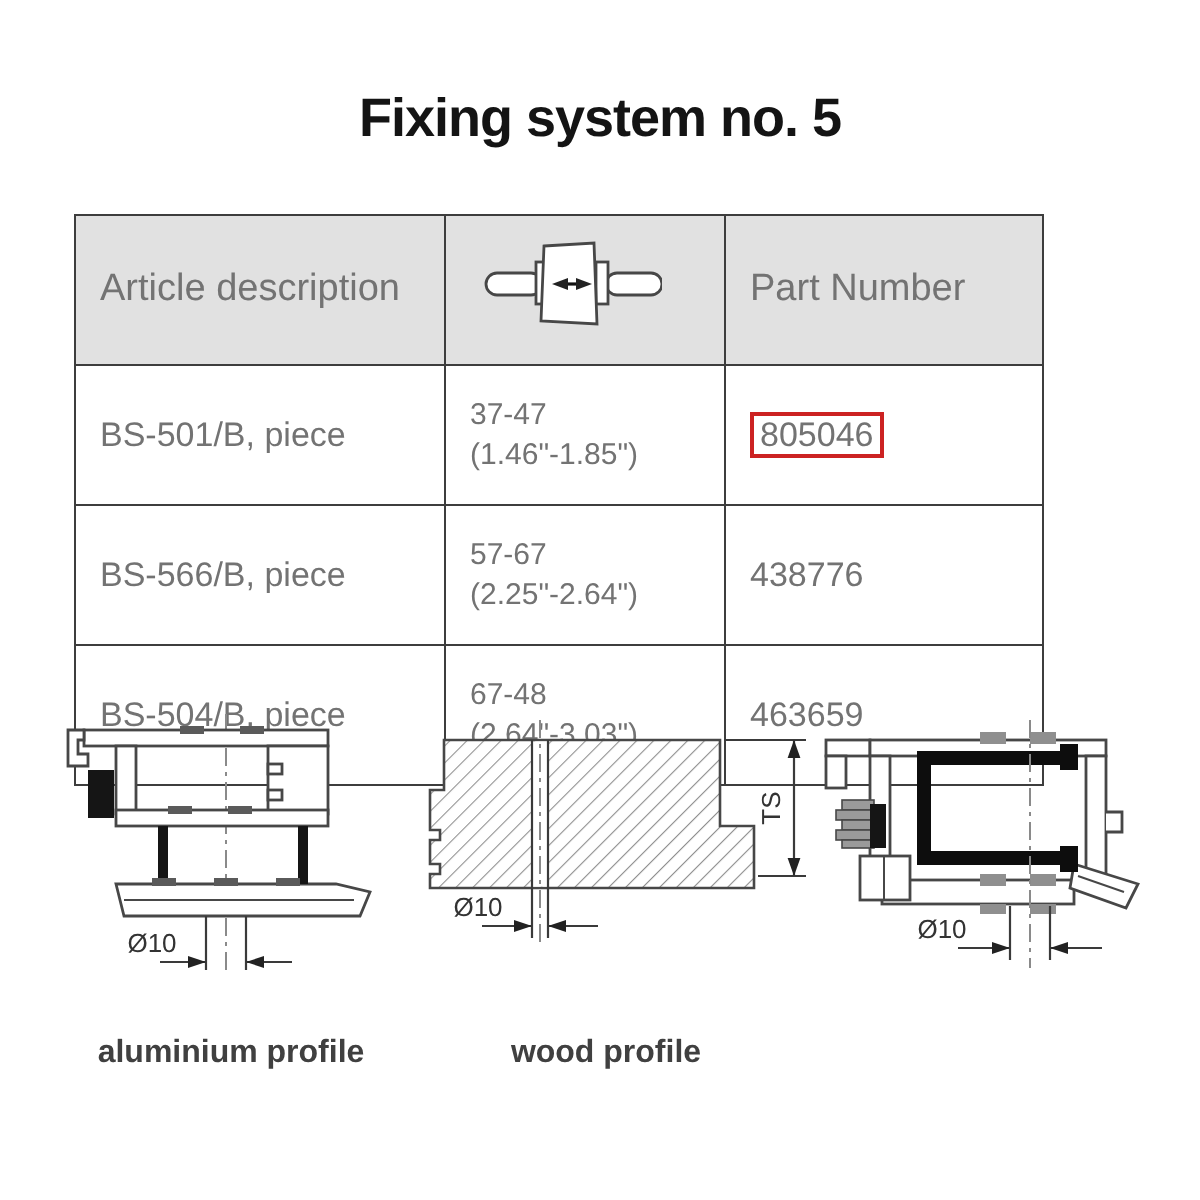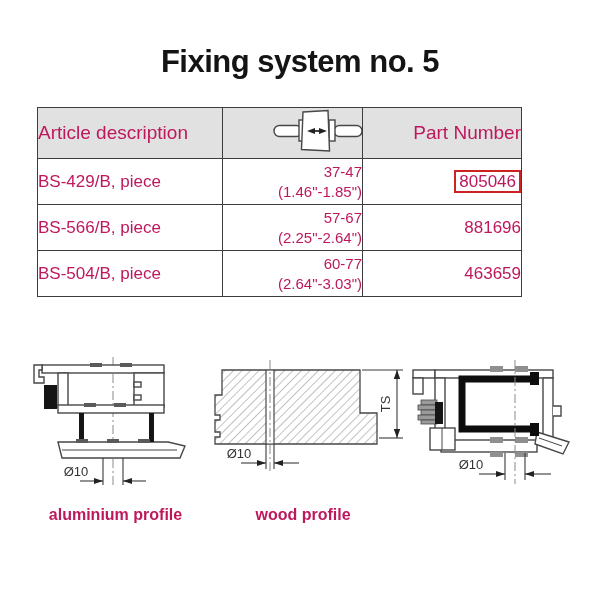--- a/index.html
+++ b/index.html
@@ -2,46 +2,46 @@
 <html><head>
 <meta charset="utf-8">
 <style>
   html,body{margin:0;padding:0;background:#ffffff;}
   .page{
     position:relative;width:600px;height:600px;background:#ffffff;overflow:hidden;
     font-family:"Liberation Sans",sans-serif;color:#262626;
   }
   .title{
     position:absolute;left:0;top:44px;width:600px;margin:0;
-    text-align:center;font-size:31px;font-weight:bold;color:#141414;letter-spacing:-0.5px;
+    text-align:center;font-size:27px;font-weight:bold;color:#141414;letter-spacing:-0.5px;
   }
   table.parts{
     position:absolute;left:37px;top:107px;width:484px;
     border-collapse:collapse;table-layout:fixed;
   }
   table.parts th,table.parts td{
-    border:1.5px solid #3d3d3d;font-weight:normal;color:#be185d;
-    padding:0;vertical-align:middle;
+    border:1.5px solid #3d3d3d;font-weight:normal;color:#737373;
+    padding:12px;vertical-align:middle;
   }
   .c1{width:185px;} .c2{width:140px;} .c3{width:159px;}
   table.parts thead th{height:50px;background:#e1e1e1;font-size:19px;}
   table.parts tbody td{height:45px;font-size:17px;}
   th.article,td.article{text-align:left;padding-left:13px;}
-  th.size,td.size,th.part,td.part{text-align:right;}
+  th.size,td.size,th.part,td.part{text-align:left;}
   td.size div{line-height:20px;font-size:15px;}
   .part-box{
     display:inline-block;border:2px solid #cc2222;padding:0 3px;line-height:19px;
   }
   .diagram{position:absolute;margin:0;padding:0;}
   .d-alu{left:28px;top:357px;}
   .d-wood{left:203px;top:358px;}
   .d-pvc{left:405px;top:358px;}
   .caption{
-    position:absolute;top:506px;text-align:center;
-    font-size:16px;font-weight:bold;color:#be185d;
+    position:absolute;top:518px;text-align:center;
+    font-size:16px;font-weight:bold;color:#404040;
   }
   .cap-alu{left:28px;width:175px;}
   .cap-wood{left:203px;width:200px;}
   .cap-pvc{left:405px;width:190px;}
   .dim-label{font:13px "Liberation Sans",sans-serif;fill:#333333;}
   .outline{stroke:#474747;stroke-width:1.4;fill:#ffffff;}
   .thin{stroke:#474747;stroke-width:1;fill:none;}
   .dimline{stroke:#3a3a3a;stroke-width:1.1;}
   .cline{stroke:#8a8a8a;stroke-width:1;stroke-dasharray:9 3 2 3;}
   .arr{fill:#222222;stroke:none;}
@@ -82,43 +82,43 @@
             <line x1="44" y1="22" x2="58" y2="22" stroke="#111111" stroke-width="1.6"></line>
             <polygon points="41,22 49,19 49,25" class="arr"></polygon>
             <polygon points="61,22 53,19 53,25" class="arr"></polygon>
           </svg>
         </th>
         <th class="part">Part Number</th>
       </tr>
     </thead>
     <tbody>
       <tr>
-        <td class="article">BS-429/B, piece</td>
+        <td class="article">BS-501/B, piece</td>
         <td class="size">
           <div>37-47</div>
           <div>(1.46"-1.85")</div>
         </td>
         <td class="part">
           <span class="part-box">805046</span>
         </td>
       </tr>
       <tr>
         <td class="article">BS-566/B, piece</td>
         <td class="size">
           <div>57-67</div>
           <div>(2.25"-2.64")</div>
         </td>
         <td class="part">
-          <span>881696</span>
+          <span>438776</span>
         </td>
       </tr>
       <tr>
         <td class="article">BS-504/B, piece</td>
         <td class="size">
-          <div>60-77</div>
+          <div>67-48</div>
           <div>(2.64"-3.03")</div>
         </td>
         <td class="part">
           <span>463659</span>
         </td>
       </tr>
     </tbody>
   </table>
 
   <svg class="diagram d-alu" width="175" height="132" viewBox="0 0 175 132">

